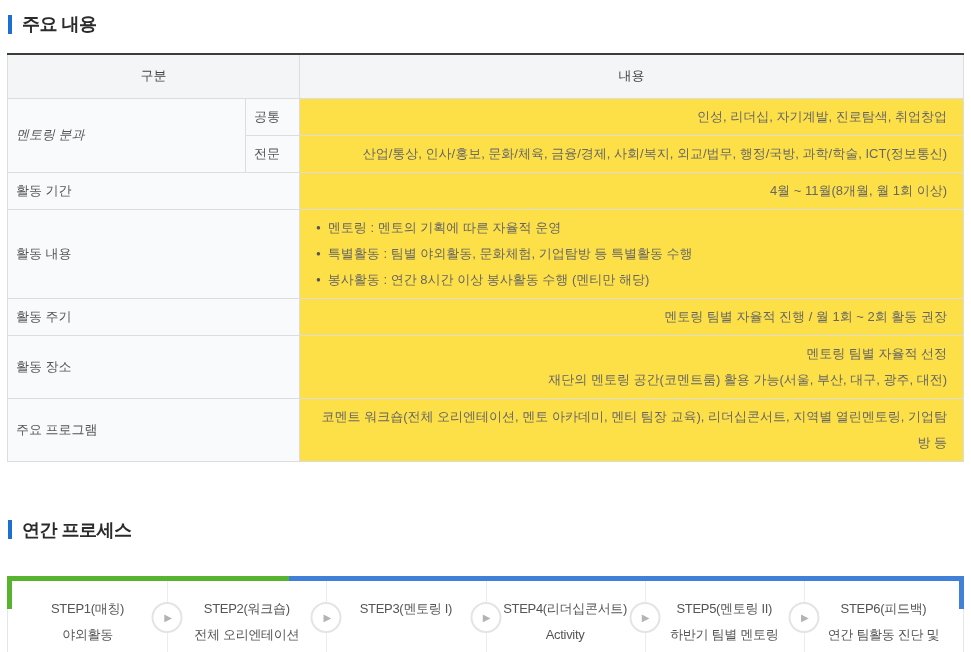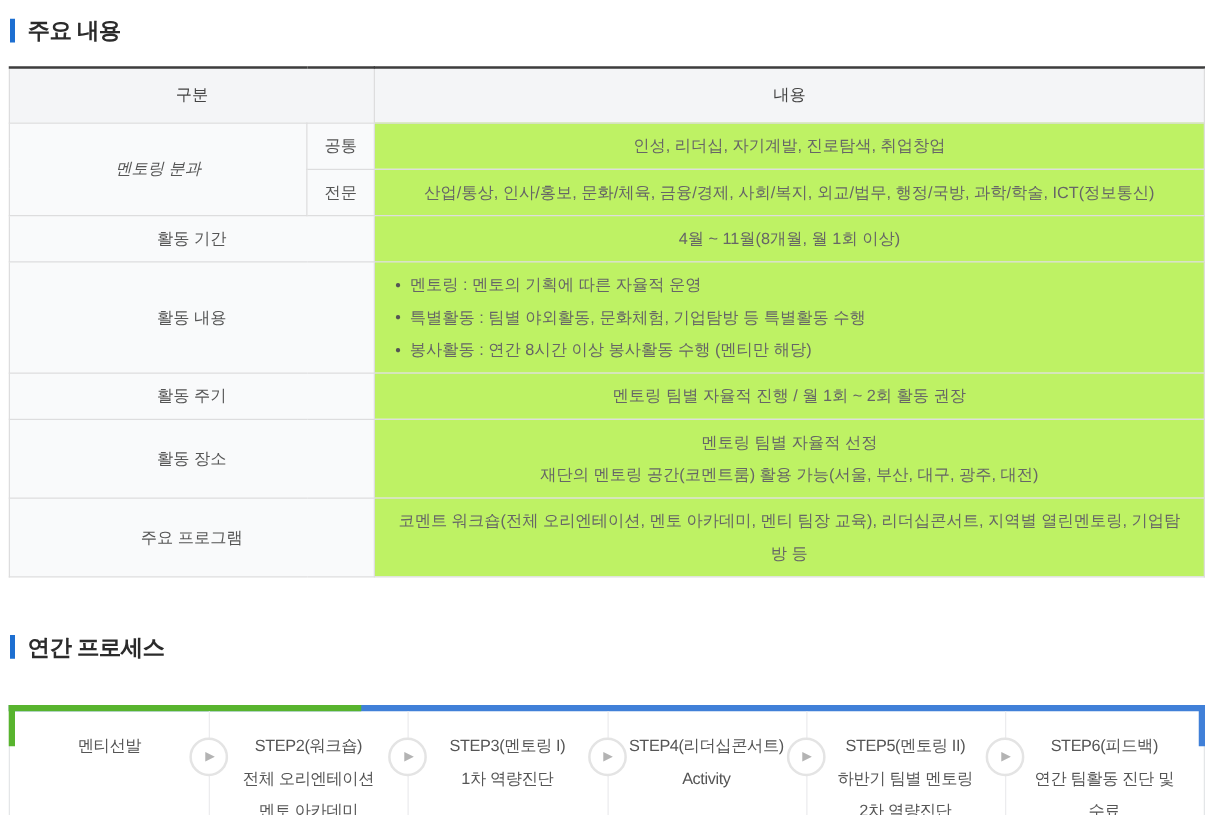--- a/index.html
+++ b/index.html
@@ -29,30 +29,30 @@
     height: 44px;
     background: #f4f5f7;
     font-weight: normal;
     color: #444;
     text-align: center;
   }
   .col-label { width: 238px; font-style: italic; }
   .col-sub { width: 54px; }
   td.label-cell, td.sub-cell {
     background: #f9fafb;
-    text-align: center;
+    text-align: left;
     color: #555;
     padding: 5px 8px;
   }
   td.content-cell {
-    background: #bef264;
+    background: #fde047;
     padding: 5px 16px;
     color: #666;
     line-height: 26px;
-    text-align: center;
+    text-align: right;
   }
   .bullet-line { display: flex; align-items: center; }
   .bullet-glyph { font-size: 8px; color: #555; margin-right: 7px; line-height: 26px; }
 
   
   .process-box {
     position: relative;
     margin-top: 34px;
     border: 1px solid #e4e6e8;
     border-top: 5px solid #4080d8;
@@ -152,43 +152,43 @@
         <div>재단의 멘토링 공간(코멘트룸) 활용 가능(서울, 부산, 대구, 광주, 대전)</div>
       </td>
     </tr>
     <tr>
       <td colspan="2" class="label-cell">주요 프로그램</td>
       <td class="content-cell">코멘트 워크숍(전체 오리엔테이션, 멘토 아카데미, 멘티 팀장 교육), 리더십콘서트, 지역별 열린멘토링, 기업탐방 등</td>
     </tr>
   </tbody>
 </table>
 
-<div class="section-title" style="margin-top:44px;">
+<div class="section-title" style="margin-top:56px;">
   <span class="title-bar"></span>
   <span class="title-text">연간 프로세스</span>
 </div>
 
 <div class="process-box">
   <div class="accent-green-top"></div>
   <div class="accent-green-left"></div>
   <div class="accent-blue-right"></div>
 
   <div class="step-col">
-    <div>멘티선발</div>
+    <div>STEP1(매칭)</div>
+    <div>야외활동</div>
 
   </div>
   <div class="step-col">
     <div>STEP2(워크숍)</div>
     <div>전체 오리엔테이션</div>
     <div>멘토 아카데미</div>
 
   </div>
   <div class="step-col">
     <div>STEP3(멘토링 I)</div>
-    <div>1차 역량진단</div>
 
   </div>
   <div class="step-col">
     <div>STEP4(리더십콘서트)</div>
     <div>Activity</div>
 
   </div>
   <div class="step-col">
     <div>STEP5(멘토링 II)</div>
     <div>하반기 팀별 멘토링</div>

